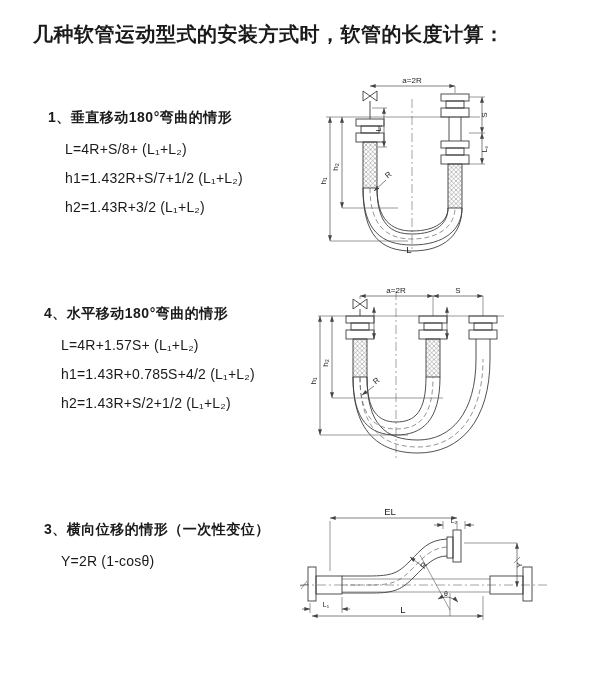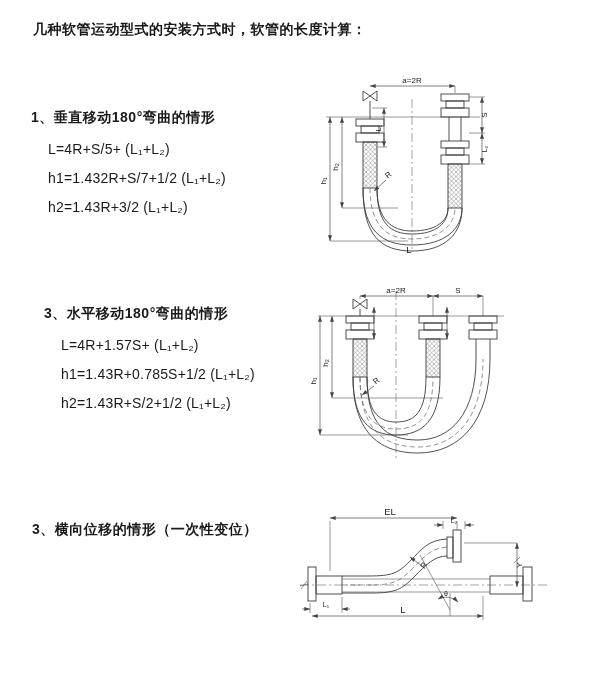--- a/index.html
+++ b/index.html
@@ -1,21 +1,21 @@
 <!DOCTYPE html>
 <html><head>
 <meta charset="utf-8">
 <style>
   html,body{margin:0;padding:0;}
   body{
     width:600px;height:675px;background:#ffffff;position:relative;
     font-family:"Liberation Sans",sans-serif;color:#1a1a1a;overflow:hidden;
   }
   .page-title{
-    position:absolute;left:33px;top:21px;font-size:14px;font-weight:bold;
+    position:absolute;left:33px;top:21px;font-size:20px;font-weight:bold;
     letter-spacing:0.5px;white-space:nowrap;
   }
   .section{position:absolute;width:280px;}
   .heading{font-size:14px;font-weight:bold;line-height:18px;letter-spacing:0.5px;white-space:nowrap;}
   .formulas{list-style:none;margin:9px 0 0 17px;padding:0;}
   .formulas li{font-size:14px;line-height:29px;white-space:pre;letter-spacing:0.2px;}
   svg.diag{position:absolute;overflow:visible;}
   svg .ln{stroke:#3d3d3d;stroke-width:0.9;fill:none;}
   svg .thin{stroke:#555;stroke-width:0.6;fill:none;}
   svg .dim{stroke:#4a4a4a;stroke-width:0.7;fill:none;}
@@ -23,24 +23,24 @@
   svg .hd{stroke:#666;stroke-width:0.7;fill:none;stroke-dasharray:5 3;}
   svg text{fill:#222;font-size:8px;font-family:"Liberation Sans",sans-serif;}
   svg .lbl-big{font-size:9.5px;}
   svg .lbl-sm{font-size:7px;}
 </style>
 </head>
 <body>
 
 <div class="page-title">几种软管运动型式的安装方式时，软管的长度计算：</div>
 
-<div class="section" style="left:31px;top:108px">
+<div class="section" style="left:48px;top:108px">
   <div class="heading">1、垂直移动180°弯曲的情形</div>
   <ul class="formulas">
-    <li>L=4R+S/5+ (L₁+L₂)</li>
+    <li>L=4R+S/8+ (L₁+L₂)</li>
     <li>h1=1.432R+S/7+1/2 (L₁+L₂)</li>
     <li>h2=1.43R+3/2 (L₁+L₂)</li>
   </ul>
 </div>
 
 <svg class="diag" viewBox="0 0 282 182" style="left:312px;top:73px;width:282px;height:182px">
   <defs>
     <marker id="ar1" viewBox="0 0 10 10" refX="9" refY="5" markerWidth="9" markerHeight="9" orient="auto-start-reverse">
       <path d="M0,1.8 L9,5 L0,8.2 Z" fill="#444"></path>
     </marker>
@@ -111,24 +111,24 @@
     <text class="lbl-sm" transform="rotate(-90 69 55)" x="69" y="55" text-anchor="middle">L₁</text>
 
     <line class="dim" x1="74" y1="107" x2="62" y2="118" marker-end="url(#ar1)"></line>
     <text transform="rotate(-40 78 104)" x="78" y="104" text-anchor="middle">R</text>
 
     <text class="lbl-big" x="97" y="180" text-anchor="middle">L</text>
   </g>
 </svg>
 
 <div class="section" style="left:44px;top:304px">
-  <div class="heading">3、水平移动180°弯曲的情形</div>
+  <div class="heading">4、水平移动180°弯曲的情形</div>
   <ul class="formulas">
     <li>L=4R+1.57S+ (L₁+L₂)</li>
-    <li>h1=1.43R+0.785S+1/2 (L₁+L₂)</li>
+    <li>h1=1.43R+0.785S+4/2 (L₁+L₂)</li>
     <li>h2=1.43R+S/2+1/2 (L₁+L₂)</li>
   </ul>
 </div>
 
 <svg class="diag" viewBox="0 0 290 180" style="left:308px;top:283px;width:290px;height:180px">
   <defs>
     <marker id="ar2" viewBox="0 0 10 10" refX="9" refY="5" markerWidth="9" markerHeight="9" orient="auto-start-reverse">
       <path d="M0,1.8 L9,5 L0,8.2 Z" fill="#444"></path>
     </marker>
     <pattern id="pb2" width="4.5" height="4.5" patternUnits="userSpaceOnUse">
@@ -190,23 +190,24 @@
     <line class="thin" x1="12" y1="152" x2="100" y2="152"></line>
     <line class="dim" x1="24" y1="33" x2="24" y2="115" marker-start="url(#ar2)" marker-end="url(#ar2)"></line>
     <text transform="rotate(-90 20 80)" x="20" y="80" text-anchor="middle">h₂</text>
     <line class="thin" x1="24" y1="115" x2="135" y2="115"></line>
 
     <line class="dim" x1="66" y1="103" x2="54" y2="112" marker-end="url(#ar2)"></line>
     <text transform="rotate(-40 70 100)" x="70" y="100" text-anchor="middle">R</text>
   </g>
 </svg>
 
-<div class="section" style="left:32px;top:520px">
+<div class="section" style="left:44px;top:520px">
   <div class="heading">3、横向位移的情形（一次性变位）</div>
   <ul class="formulas">
+    <li>Y=2R (1-cosθ)</li>
   </ul>
 </div>
 
 <svg class="diag" viewBox="0 0 302 145" style="left:298px;top:503px;width:302px;height:145px">
   <defs>
     <marker id="ar3" viewBox="0 0 10 10" refX="9" refY="5" markerWidth="9" markerHeight="9" orient="auto-start-reverse">
       <path d="M0,1.8 L9,5 L0,8.2 Z" fill="#444"></path>
     </marker>
   </defs>
 

